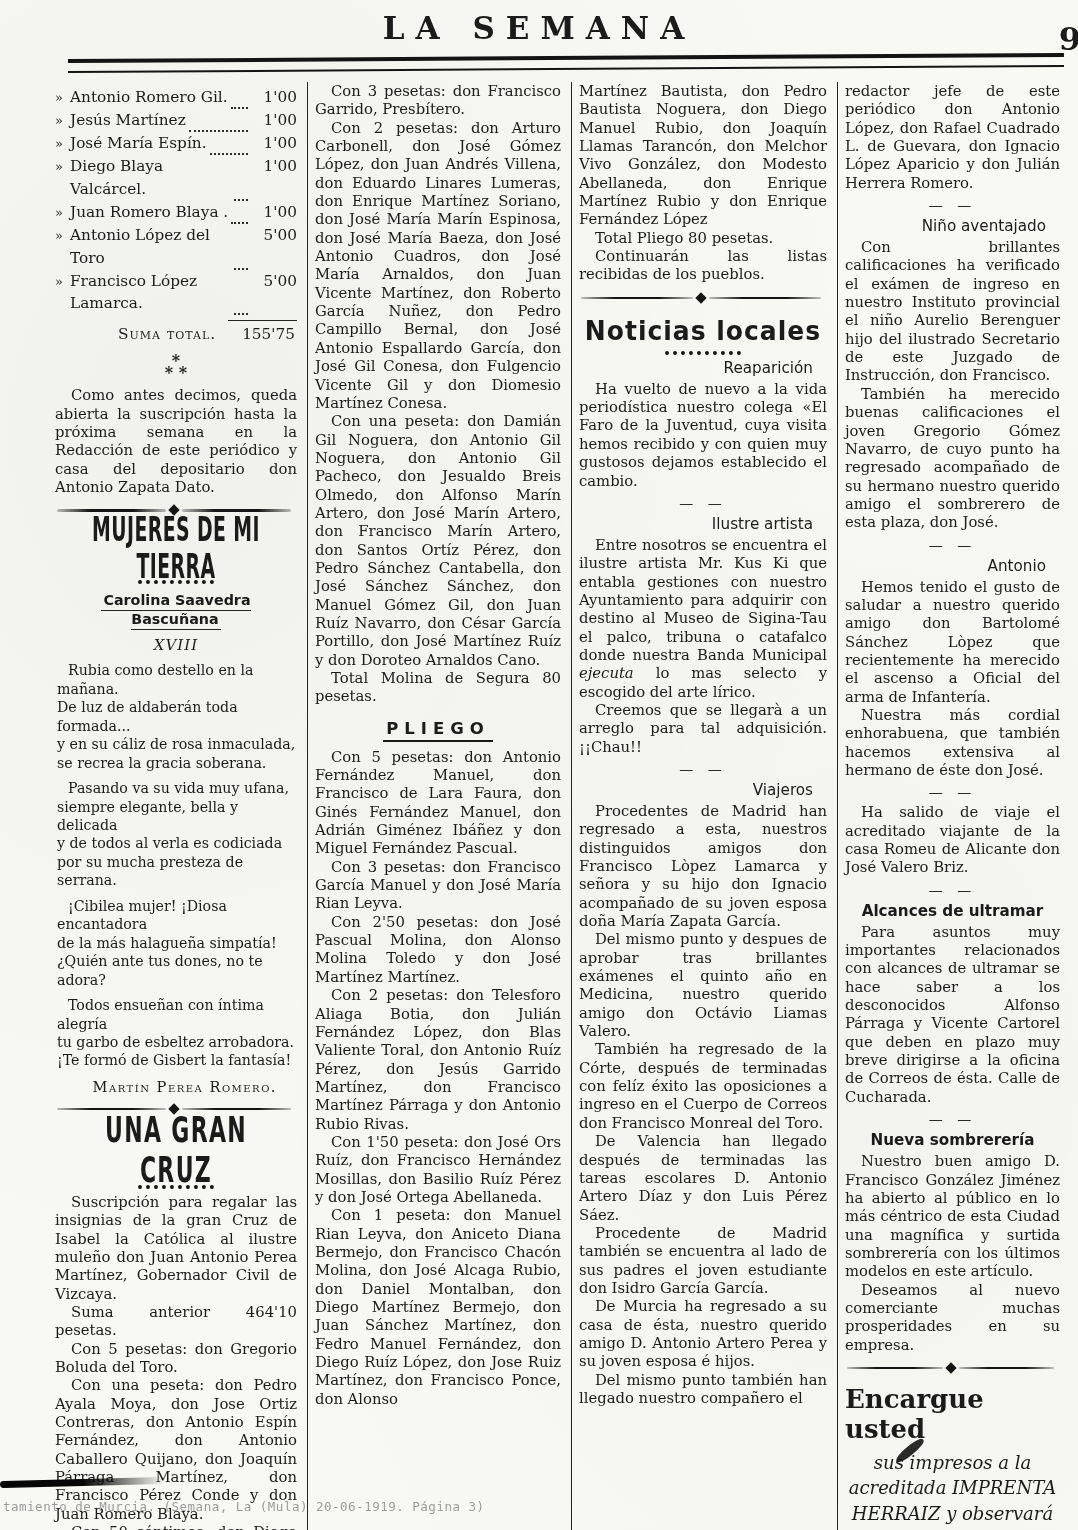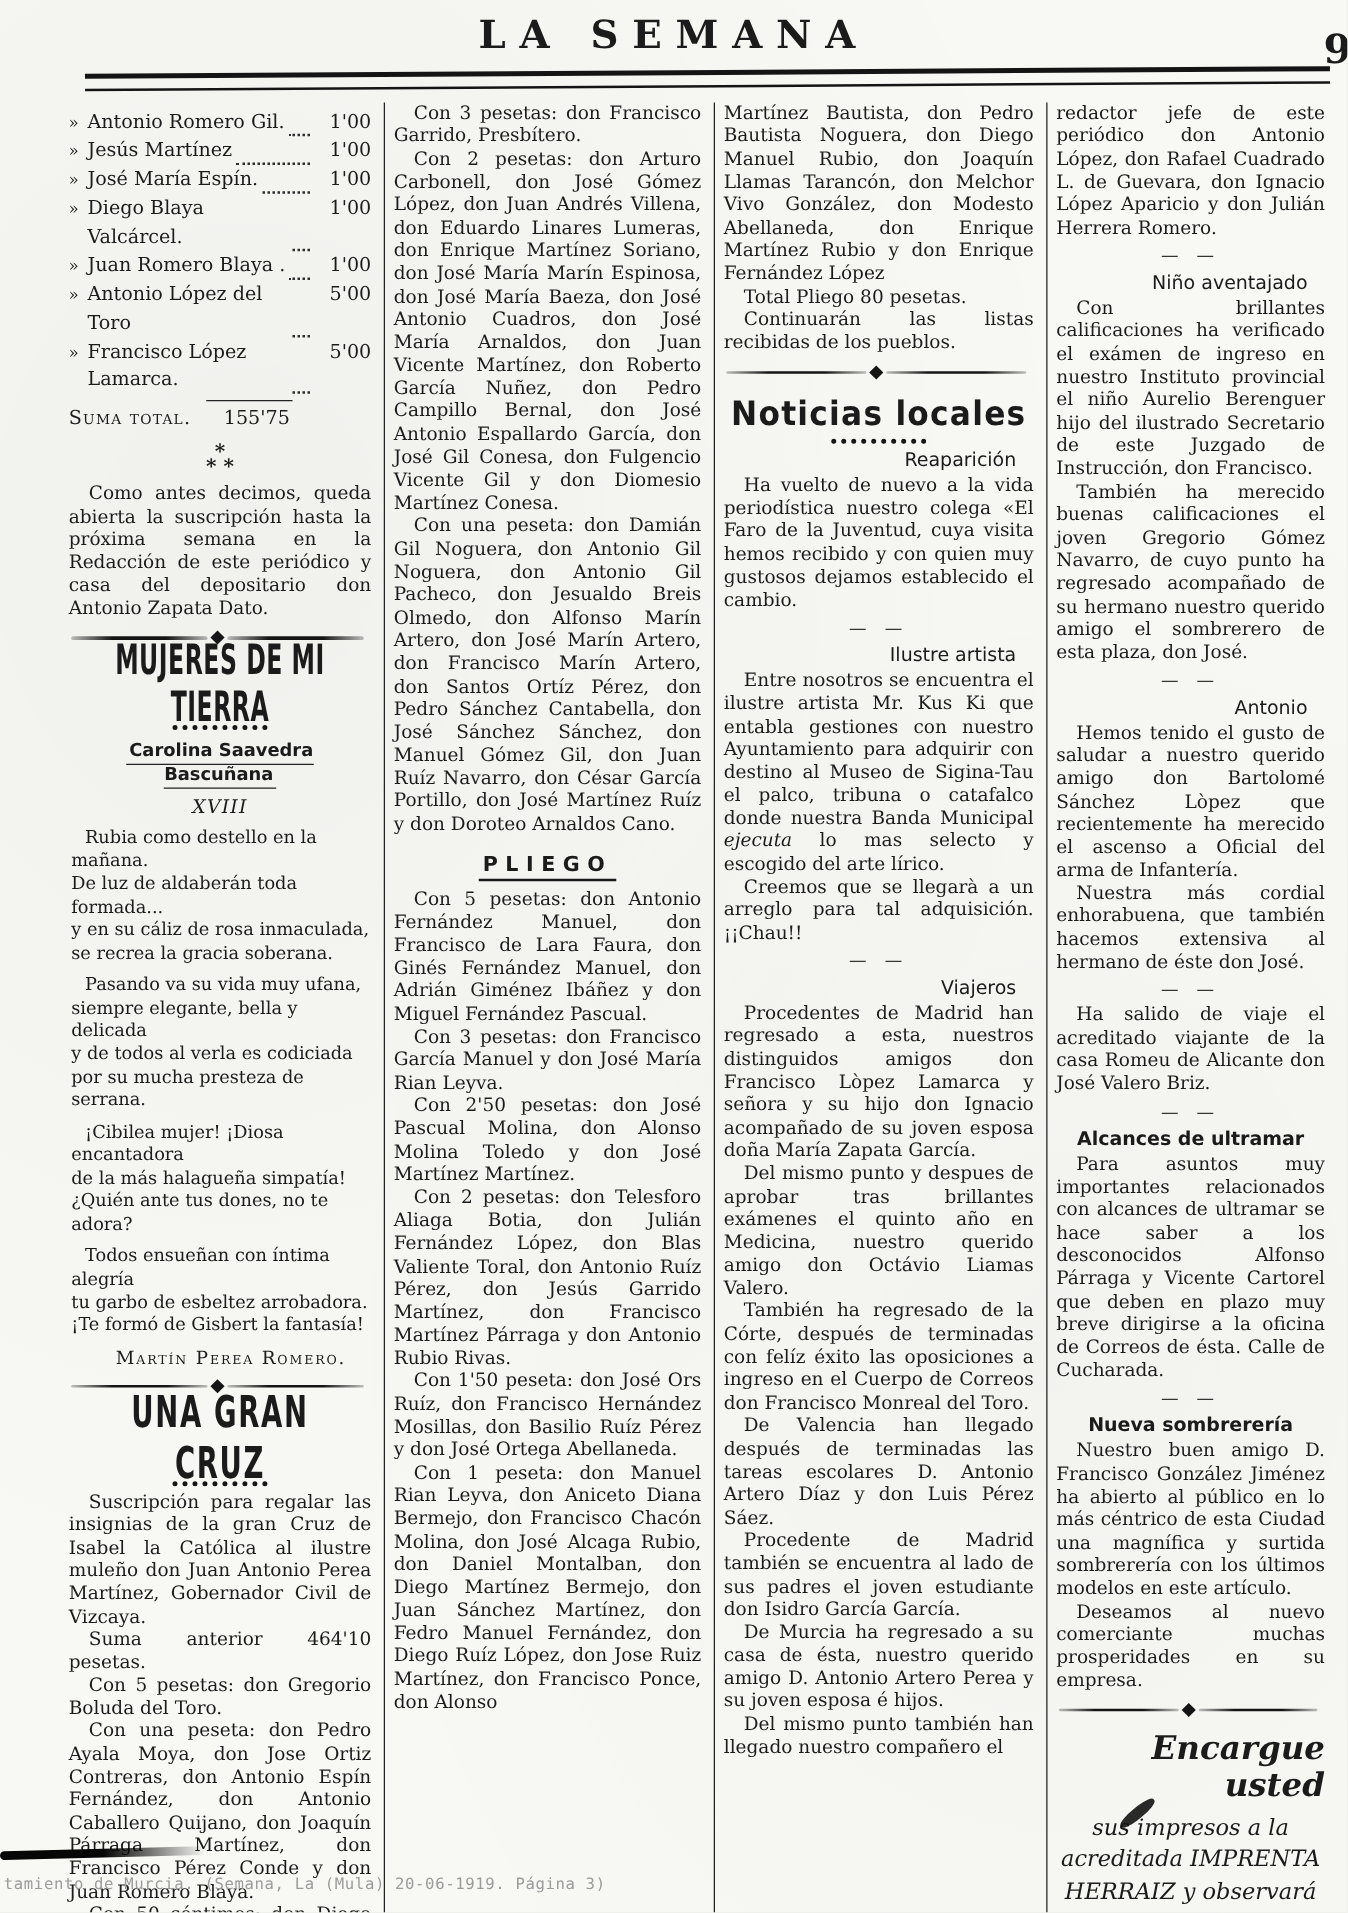--- a/index.html
+++ b/index.html
@@ -25,21 +25,21 @@
   .body{margin:0;font-size:14.8px;line-height:1.24;text-align:justify;text-indent:16px;}
   .noindent{text-indent:0;}
   .sp{margin-top:3px;}
   
   .donor-list{font-size:15.3px;line-height:1.5;margin-top:4px;}
   .donor-row{display:flex;align-items:baseline;}
   .bullet{width:15px;flex:none;font-size:13px;color:#222;}
   .donor-name{flex:0 1 auto;}
   .leader{flex:1;min-width:14px;margin:0 3px;border-bottom:2px dotted #2c2c2c;align-self:flex-end;height:5px;}
   .donor-amount{flex:none;width:46px;text-align:right;}
-  .donor-total{display:flex;justify-content:flex-start;align-items:baseline;margin-top:5px;font-size:15.3px;}
+  .donor-total{display:flex;justify-content:flex-end;align-items:baseline;margin-top:5px;font-size:15.3px;}
   .total-label{font-variant:small-caps;letter-spacing:1px;margin-right:12px;}
   .total-amount{border-top:1.5px solid #222;padding:2px 2px 0 14px;}
   .asterism{text-align:center;font-size:16px;line-height:0.75;white-space:pre-line;margin:9px 0 7px;font-weight:700;}
   
   .swell{display:flex;align-items:center;margin:10px 6px 8px 2px;}
   .swell::before,.swell::after{content:"";flex:1;height:2.5px;background:linear-gradient(to right, rgba(20,20,20,.25), #151515 30%, #151515 70%, rgba(20,20,20,.25));border-radius:2px;}
   .gem{width:8px;height:8px;background:#151515;transform:rotate(45deg);margin:0 4px;flex:none;}
   .dots{width:76px;margin:6px auto 4px;border-top:4px dotted #161616;}
   .dash{text-align:center;letter-spacing:5px;margin:5px 0 3px;font-size:14px;color:#222;}
   
@@ -51,21 +51,21 @@
   .roman{text-align:center;font-size:15px;margin:8px 0 2px;letter-spacing:1px;font-style:italic;}
   .stanza{font-size:14.2px;line-height:1.3;margin:7px 0 0 2px;white-space:pre-line;text-indent:11px;}
   .signature{font-variant:small-caps;letter-spacing:1.5px;text-align:right;padding-right:20px;margin-top:8px;font-size:14.6px;}
   .pliego{text-align:center;margin:13px 0 10px;}
   .pliego span{font-family:"DejaVu Sans", sans-serif;font-weight:700;font-size:16.5px;letter-spacing:6px;border-bottom:2px solid #181818;padding:0 3px 2px;}
   .noticias-title{font-family:"DejaVu Sans", sans-serif;font-weight:700;font-size:25px;letter-spacing:1px;text-align:center;margin:14px 0 0;transform:scaleY(1.08);}
   .subhead-right{font-family:"DejaVu Sans", sans-serif;font-weight:400;font-size:15.2px;text-align:right;padding-right:14px;margin:4px 0 3px;}
   .subhead-c{font-family:"DejaVu Sans", sans-serif;font-weight:700;font-size:15.2px;text-align:center;margin:4px 0 3px;}
   
   .ad{margin-top:12px;position:relative;}
-  .ad-title{font-weight:700;font-style:italic;font-size:26px;text-align:right;margin:2px 0 6px;}
+  .ad-title{font-weight:700;font-size:26px;text-align:left;margin:2px 0 6px;}
   .ad-body{font-style:italic;font-size:18px;line-height:1.42;text-align:center;margin:0;}
   .ink-smudge{position:absolute;top:62px;left:48px;width:34px;height:9px;background:#141414;border-radius:50% 40% 50% 40%;transform:rotate(-38deg);opacity:.9;}
   
   .footer-smudge{position:absolute;left:0;bottom:44px;width:165px;height:7px;background:linear-gradient(to right,#060606 50%, rgba(0,0,0,0));border-radius:4px;transform:rotate(-1.4deg);}
   .footer{position:absolute;left:3px;bottom:16px;font-family:"DejaVu Sans Mono", monospace;font-size:12.5px;color:#9b9b9b;letter-spacing:0.5px;}
 </style>
 </head>
 <body>
 
 <div class="page">
@@ -167,20 +167,21 @@
       <p class="body">Con 5 pesetas: don Gregorio Boluda del Toro.</p>
       <p class="body">Con una peseta: don Pedro Ayala Moya, don Jose Ortiz Contreras, don Antonio Espín Fernández, don Antonio Caballero Quijano, don Joaquín Párraga Martínez, don Francisco Pérez Conde y don Juan Romero Blaya.</p>
       <p class="body">Con 50 céntimos: don Diego Fernández Andreu, don Manuel Zapata García.</p>
 
     </section>
 
     <section class="col col-rule">
       <p class="body">Con 3 pesetas: don Francisco Garrido, Presbítero.</p>
       <p class="body">Con 2 pesetas: don Arturo Carbonell, don José Gómez López, don Juan Andrés Villena, don Eduardo Linares Lumeras, don Enrique Martínez Soriano, don José María Marín Espinosa, don José María Baeza, don José Antonio Cuadros, don José María Arnaldos, don Juan Vicente Martínez, don Roberto García Nuñez, don Pedro Campillo Bernal, don José Antonio Espallardo García, don José Gil Conesa, don Fulgencio Vicente Gil y don Diomesio Martínez Conesa.</p>
       <p class="body">Con una peseta: don Damián Gil Noguera, don Antonio Gil Noguera, don Antonio Gil Pacheco, don Jesualdo Breis Olmedo, don Alfonso Marín Artero, don José Marín Artero, don Francisco Marín Artero, don Santos Ortíz Pérez, don Pedro Sánchez Cantabella, don José Sánchez Sánchez, don Manuel Gómez Gil, don Juan Ruíz Navarro, don César García Portillo, don José Martínez Ruíz y don Doroteo Arnaldos Cano.</p>
+      <p class="body">Total Molina de Segura 80 pesetas.</p>
       <div class="pliego"><span>PLIEGO</span></div>
       <p class="body">Con 5 pesetas: don Antonio Fernández Manuel, don Francisco de Lara Faura, don Ginés Fernández Manuel, don Adrián Giménez Ibáñez y don Miguel Fernández Pascual.</p>
       <p class="body">Con 3 pesetas: don Francisco García Manuel y don José María Rian Leyva.</p>
       <p class="body">Con 2'50 pesetas: don José Pascual Molina, don Alonso Molina Toledo y don José Martínez Martínez.</p>
       <p class="body">Con 2 pesetas: don Telesforo Aliaga Botia, don Julián Fernández López, don Blas Valiente Toral, don Antonio Ruíz Pérez, don Jesús Garrido Martínez, don Francisco Martínez Párraga y don Antonio Rubio Rivas.</p>
       <p class="body">Con 1'50 peseta: don José Ors Ruíz, don Francisco Hernández Mosillas, don Basilio Ruíz Pérez y don José Ortega Abellaneda.</p>
       <p class="body">Con 1 peseta: don Manuel Rian Leyva, don Aniceto Diana Bermejo, don Francisco Chacón Molina, don José Alcaga Rubio, don Daniel Montalban, don Diego Martínez Bermejo, don Juan Sánchez Martínez, don Fedro Manuel Fernández, don Diego Ruíz López, don Jose Ruiz Martínez, don Francisco Ponce, don Alonso</p>
     </section>
 
     <section class="col col-rule">

